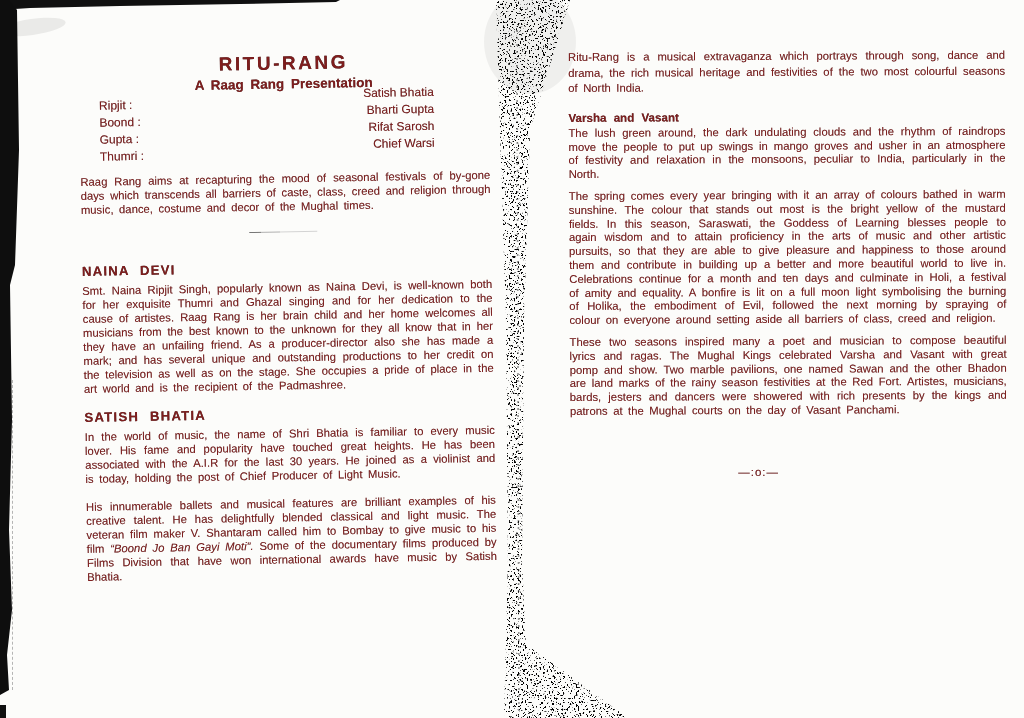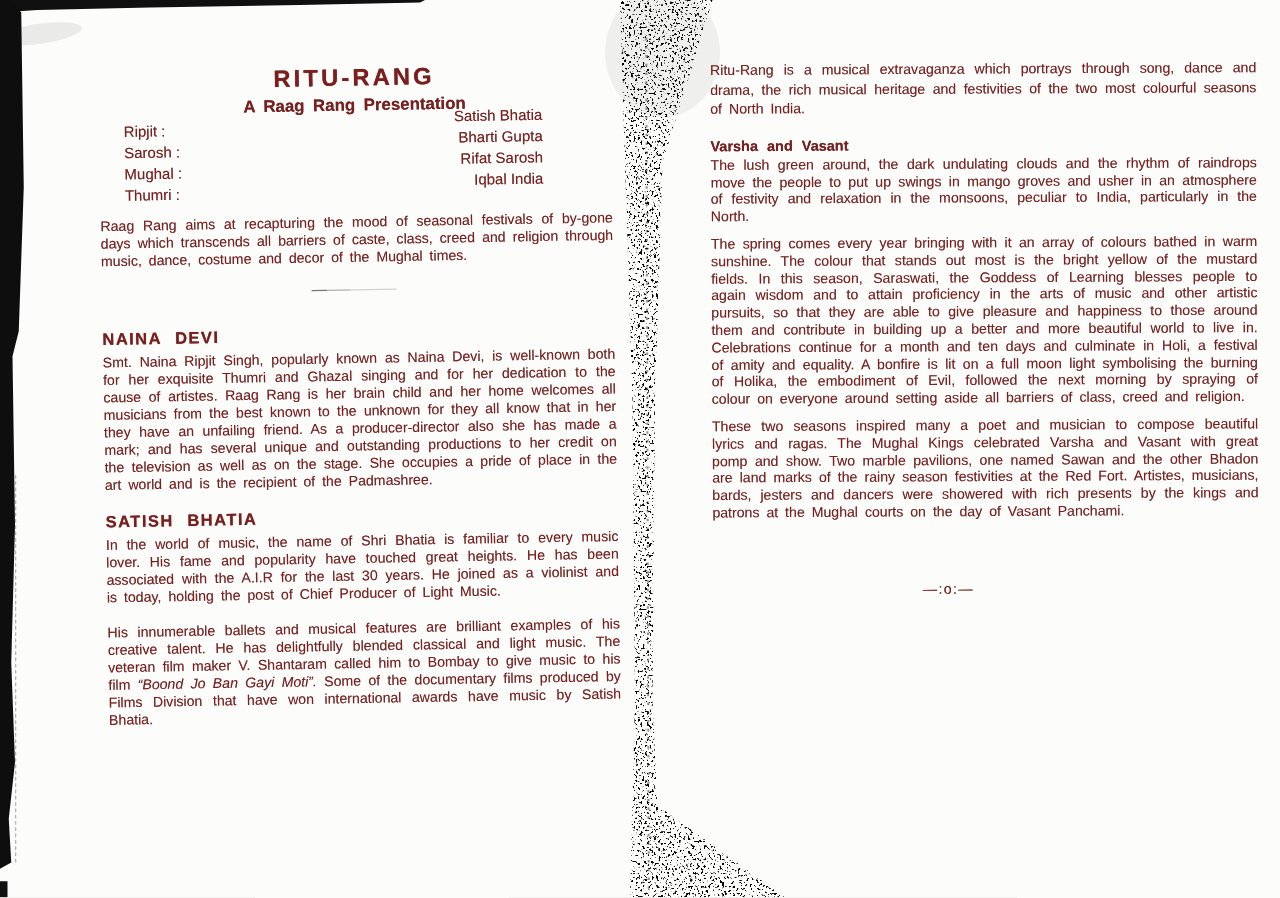--- a/index.html
+++ b/index.html
@@ -85,30 +85,30 @@
   <div id="left-page" class="page">
     <h1 class="title">RITU-RANG</h1>
     <h2 class="subtitle">A Raag Rang Presentation</h2>
 
     <div class="credits">
       <div class="credit-row">
           <span class="credit-role">Ripjit :</span>
           <span class="credit-name">Satish Bhatia</span>
         </div>
         <div class="credit-row">
-          <span class="credit-role">Sarosh :</span>
+          <span class="credit-role">Boond :</span>
           <span class="credit-name">Bharti Gupta</span>
         </div>
         <div class="credit-row">
-          <span class="credit-role">Mughal :</span>
+          <span class="credit-role">Gupta :</span>
           <span class="credit-name">Rifat Sarosh</span>
         </div>
         <div class="credit-row">
           <span class="credit-role">Thumri :</span>
-          <span class="credit-name">Iqbal India</span>
+          <span class="credit-name">Chief Warsi</span>
         </div>
     </div>
 
     <div class="direction">
       <div class="direction-line"></div>
         <div class="direction-line"></div>
         <div class="direction-line"></div>
         <div class="direction-line"></div>
         <div class="direction-line"></div>
     </div>

